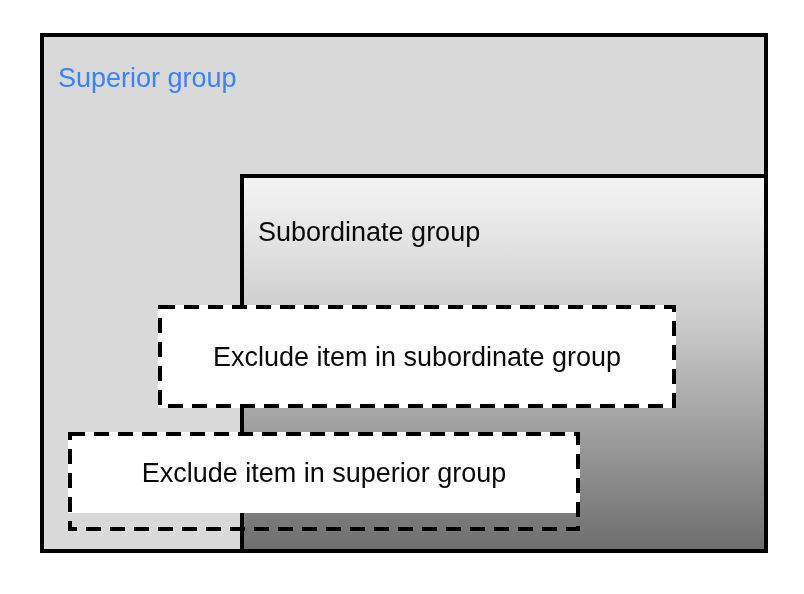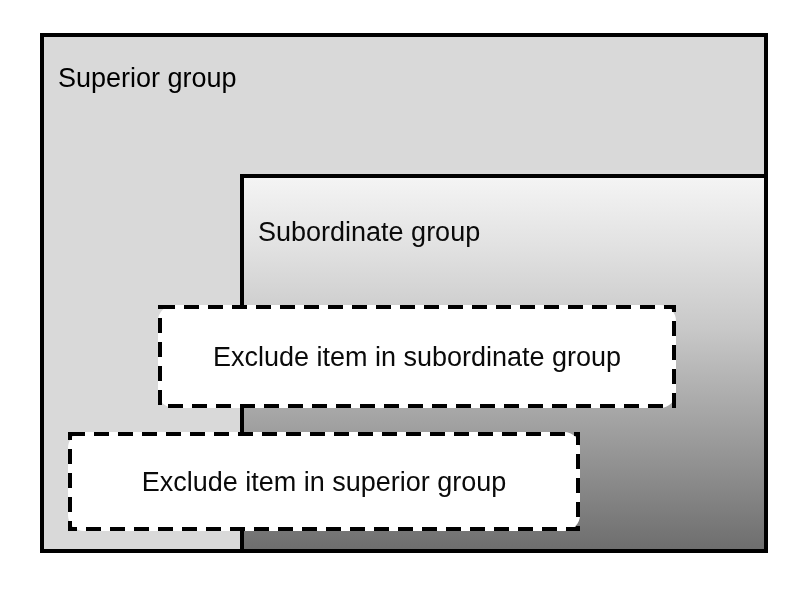--- a/index.html
+++ b/index.html
@@ -33,21 +33,21 @@
     border: 4px solid #000000;
     background: #d9d9d9;
   }
 
   .superior-label {
     position: absolute;
     left: 58px;
     top: 62px;
     font-size: 27px;
     line-height: 32px;
-    color: #000000;
+    color: #3b82f6;
     white-space: nowrap;
   }
 
   
   .subordinate-group {
     position: absolute;
     left: 240px;
     top: 174px;
     width: 528px;          
     height: 379px;         
@@ -68,21 +68,20 @@
   }
 
   
   .exclude-box {
     position: absolute;
     box-sizing: border-box;
     background: #ffffff;
     display: flex;
     align-items: center;
     justify-content: center;
-    border-radius: 16px;
   }
   .exclude-box .dash-frame {
     position: absolute;
     left: 0; top: 0; right: 0; bottom: 0;
     pointer-events: none;
   }
   .exclude-label {
     position: relative;
     font-size: 27px;
     line-height: 32px;
@@ -94,21 +93,21 @@
     left: 158px;
     top: 305px;
     width: 518px;          
     height: 103px;         
   }
 
   .exclude-superior {
     left: 68px;
     top: 432px;
     width: 512px;          
-    height: 99px;          
+    height: 81px;          
   }
 </style>
 </head>
 <body>
 
 <div id="canvas">
 
   <div class="superior-group"></div>
 
   <div class="subordinate-group"></div>

